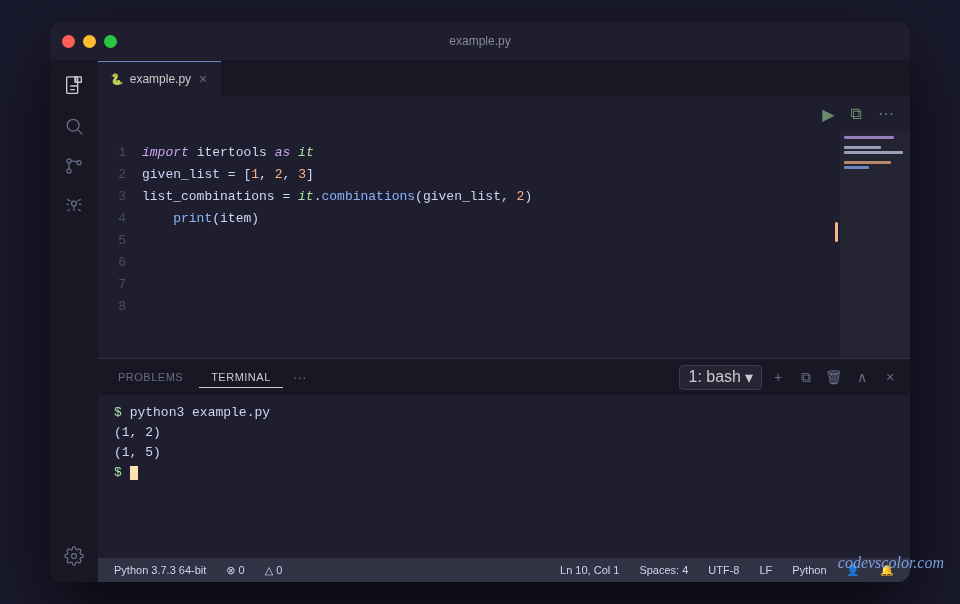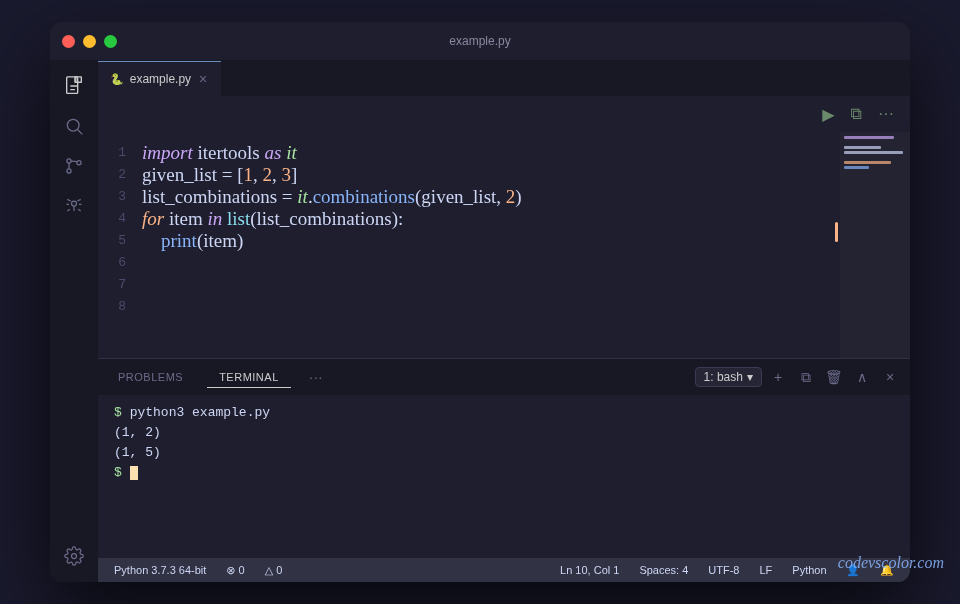--- a/index.html
+++ b/index.html
@@ -215,22 +215,22 @@
       line-height: 22px;
       padding-right: 12px;
       padding-left: 8px;
       user-select: none;
       flex-shrink: 0;
     }
 
     .code-content {
       padding: 10px 0;
       flex: 1;
-      font-family: Liberation Serif, serif;
-      font-size: 19px;
+      font-family: Liberation Mono, monospace;
+      font-size: 13px;
       line-height: 22px;
       color: #cdd6f4;
     }
 
     .code-line {
       white-space: pre;
       padding-left: 4px;
     }
 
     
@@ -264,21 +264,21 @@
       flex-direction: column;
       flex-shrink: 0;
     }
 
     .panel-tabs {
       height: 36px;
       background: #181825;
       display: flex;
       align-items: center;
       padding: 0 8px;
-      gap: 12px;
+      gap: 4px;
       flex-shrink: 0;
     }
 
     .panel-tab {
       padding: 4px 12px;
       font-size: 11px;
       color: #6b6b8a;
       cursor: pointer;
       text-transform: uppercase;
       letter-spacing: 0.5px;
@@ -305,21 +305,21 @@
     }
 
     .panel-dropdown {
       display: flex;
       align-items: center;
       gap: 4px;
       background: #252535;
       border: 1px solid #3a3a55;
       border-radius: 4px;
       padding: 2px 8px;
-      font-size: 12px;
+      font-size: 16px;
       color: #cccccc;
       cursor: pointer;
     }
 
     .panel-btn {
       width: 24px;
       height: 24px;
       display: flex;
       align-items: center;
       justify-content: center;
@@ -478,21 +478,20 @@
           <div>6</div>
           <div>7</div>
           <div>8</div>
         </div>
         <div class="code-content">
           <div class="code-line"><span class="kw">import</span> <span class="var">itertools</span> <span class="kw">as</span> <span class="it-italic">it</span></div>
           <div class="code-line"></div>
           <div class="code-line"><span class="var">given_list</span> <span class="punct">=</span> <span class="punct">[</span><span class="num">1</span><span class="punct">,</span> <span class="num">2</span><span class="punct">,</span> <span class="num">3</span><span class="punct">]</span></div>
           <div class="code-line"><span class="var">list_combinations</span> <span class="punct">=</span> <span class="it-italic">it</span><span class="punct">.</span><span class="method">combinations</span><span class="punct">(</span><span class="var">given_list</span><span class="punct">,</span> <span class="num">2</span><span class="punct">)</span></div>
           <div class="code-line"></div>
-          <div class="code-line"><span class="kw-orange">for</span> <span class="var">item</span> <span class="kw">in</span> <span class="builtin">list</span><span class="punct">(</span><span class="var">list_combinations</span><span class="punct">):</span></div>
           <div class="code-line">    <span class="fn">print</span><span class="punct">(</span><span class="var">item</span><span class="punct">)</span></div>
           <div class="code-line"></div>
         </div>
         <div class="scrollbar-marker"></div>
         <div class="minimap">
           <div class="minimap-content">
             <div class="minimap-line" style="background:#cba6f7;width:80%"></div>
             <div class="minimap-line" style="background:transparent;width:0"></div>
             <div class="minimap-line" style="background:#cdd6f4;width:60%"></div>
             <div class="minimap-line" style="background:#cdd6f4;width:95%"></div>

